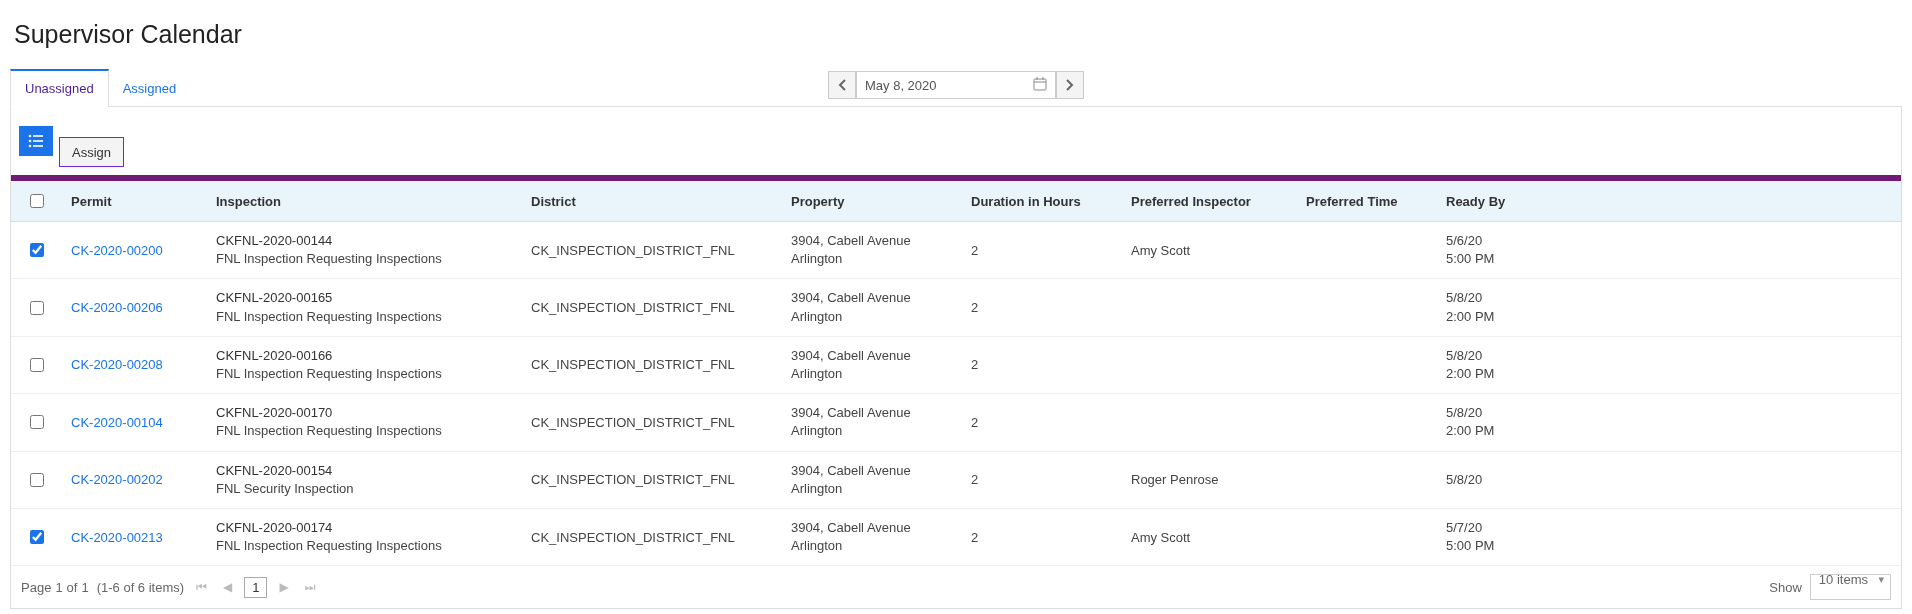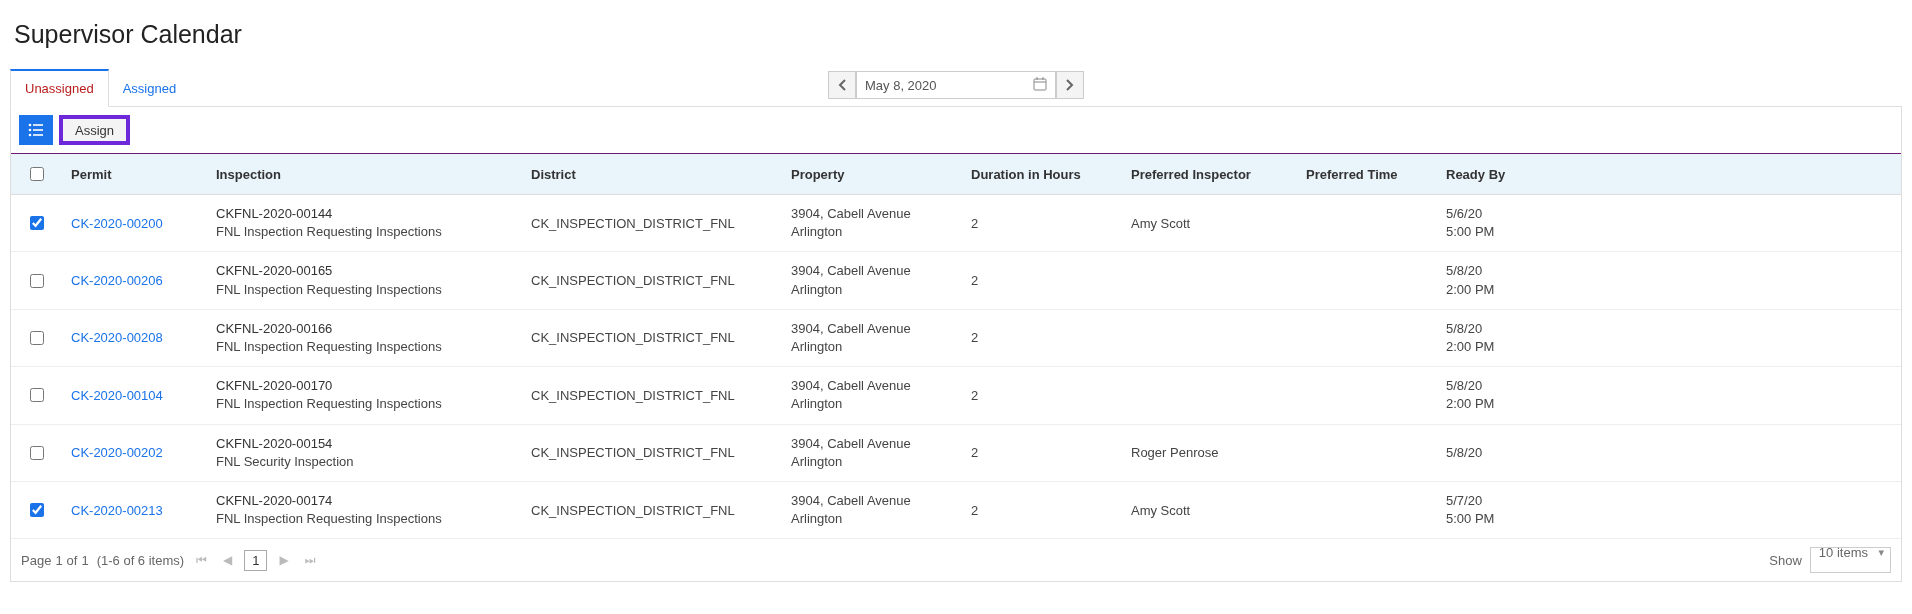--- a/index.html
+++ b/index.html
@@ -30,21 +30,21 @@
     font-size: 13px;
     border-top: 2px solid transparent;
     border-bottom: 1px solid transparent;
     margin-bottom: -1px;
   }
   .tab.active {
     border-top: 2px solid #1a73e8;
     border-left: 1px solid #ddd;
     border-right: 1px solid #ddd;
     border-bottom: 1px solid #fff;
-    color: #b91c1c;
+    color: #4c1d95;
     background: #fff;
   }
   .date-nav {
     display: flex;
     align-items: center;
     position: absolute;
     left: 50%;
     transform: translateX(-50%);
     top: 2px;
   }
@@ -93,30 +93,31 @@
     display: flex;
     align-items: center;
     justify-content: center;
     cursor: pointer;
   }
   .icon-toggle svg { fill: #fff; }
   .btn {
     height: 30px;
     padding: 0 12px;
     background: #f4f4f4;
-    border: 4px solid #6d28d9;
+    border: 1px solid #6d28d9;
     cursor: pointer;
     color: #333;
     font-size: 13px;
+    margin-top: 22px;
   }
 
   .grid-header {
     display: flex;
     background: #eaf4fb;
-    border-top: 1px solid #701a75;
+    border-top: 6px solid #701a75;
     border-bottom: 1px solid #ddd;
     font-weight: 600;
     color: #333;
     align-items: center;
     padding: 10px 0;
   }
   .col-check { width: 50px; display:flex; justify-content:center; }
   .col-permit { width: 155px; padding-left: 10px;}
   .col-inspection { width: 315px; }
   .col-district { width: 260px; }

